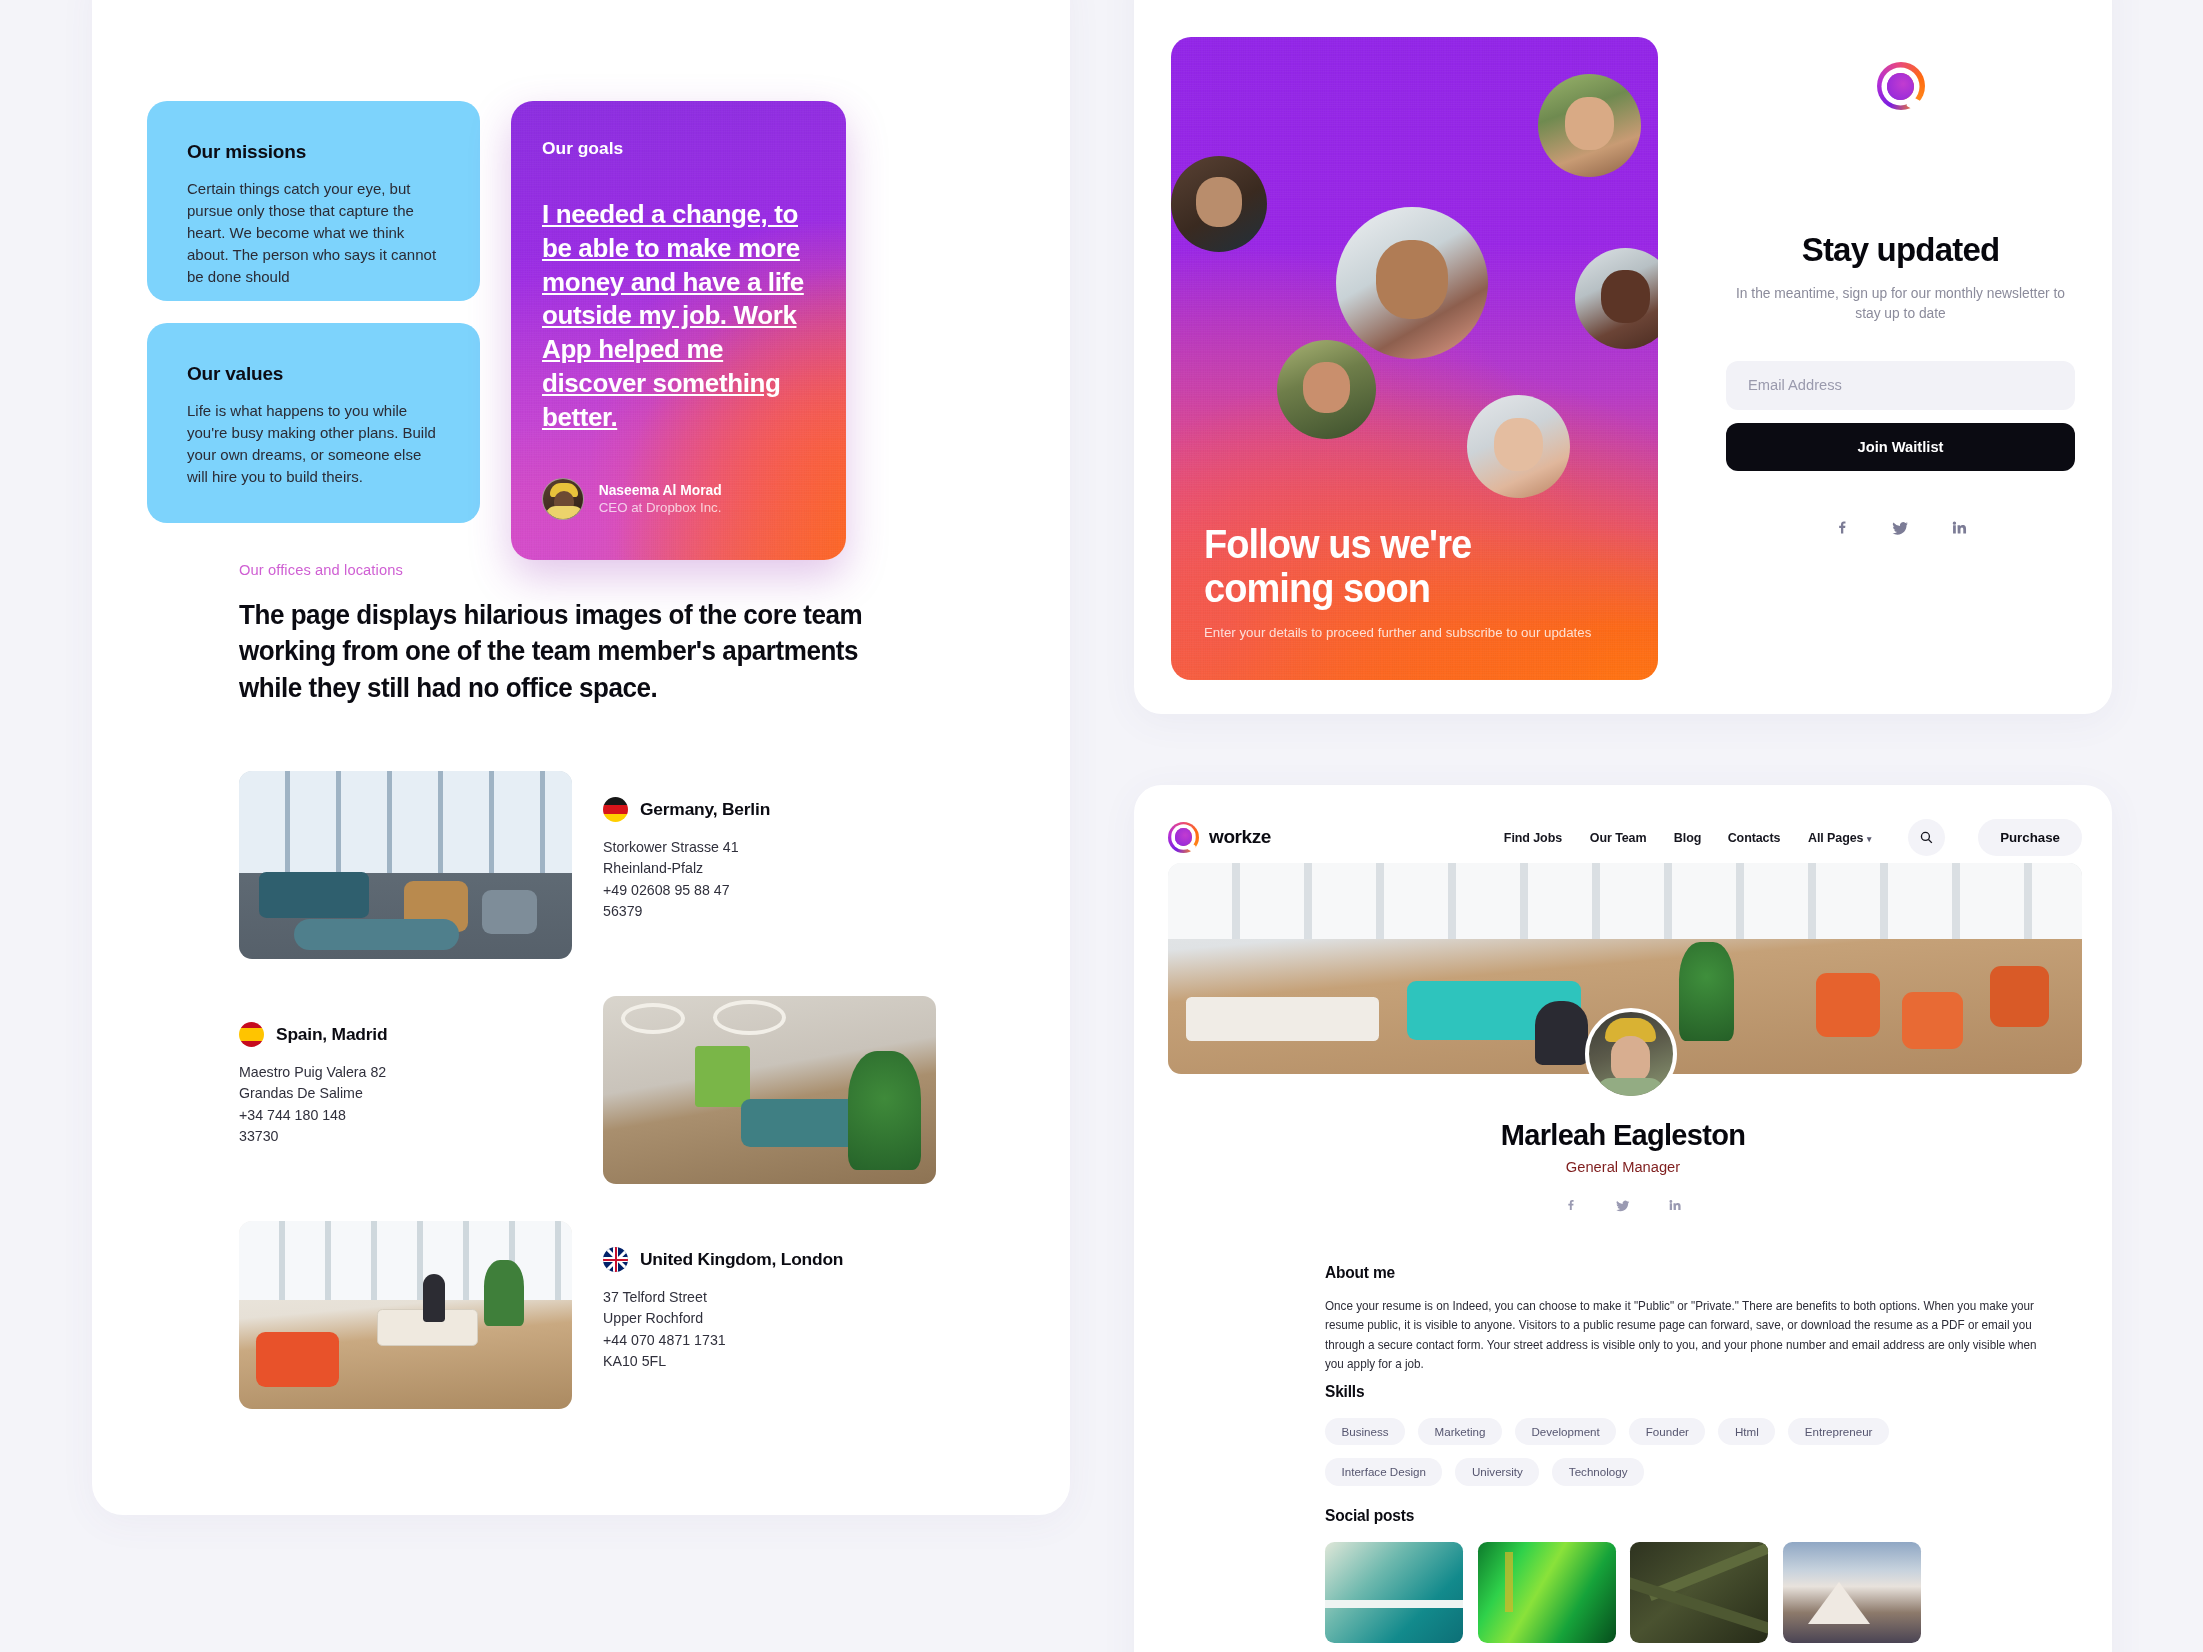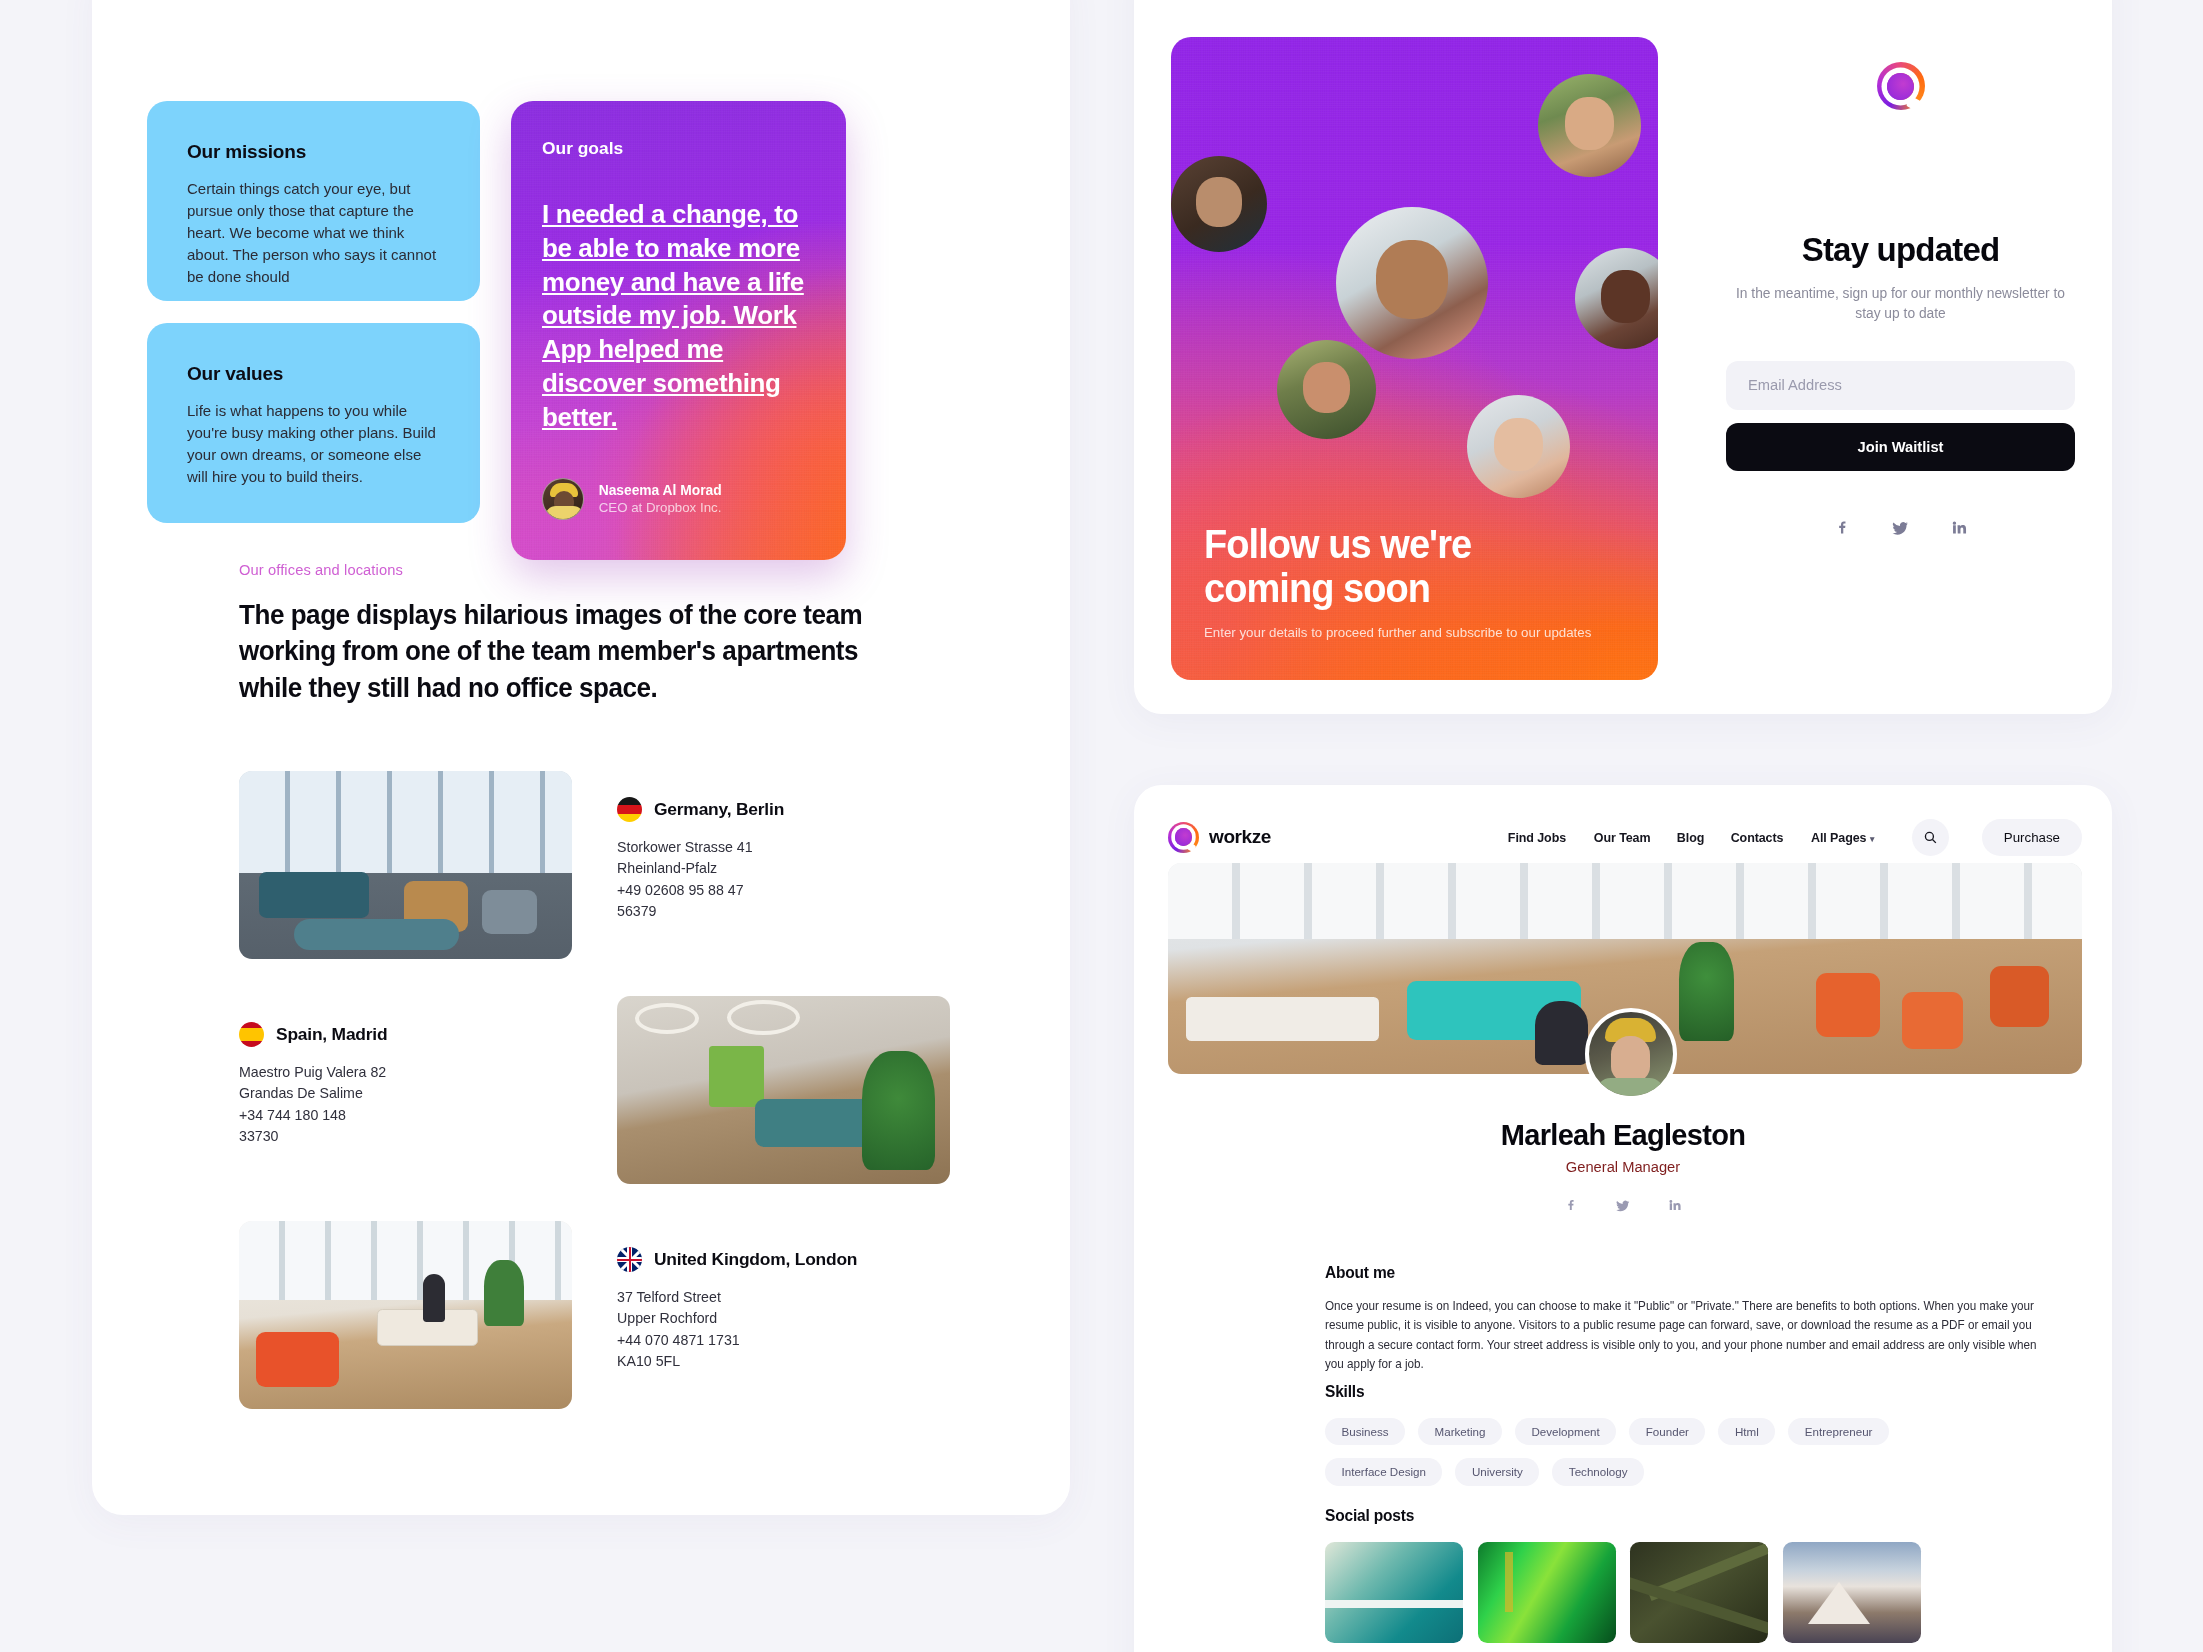--- a/index.html
+++ b/index.html
@@ -76,21 +76,21 @@
     font-size: 14.7px; color: #cf5fd3; letter-spacing: 0.1px;
   }
   .offices-title {
     position: absolute; left: 239px; top: 597px; width: 698px;
     font-size: 28px; line-height: 1.30; font-weight: bold;
     color: #0b0b12; letter-spacing: -0.5px;
     transform: scaleX(.93); transform-origin: left top;
   }
 
   .office-grid { position: absolute; left: 239px; top: 771px; width: 707px; }
-  .office-row { display: flex; gap: 45px; margin-bottom: 37px; }
+  .office-row { display: flex; gap: 31px; margin-bottom: 37px; }
   .office-img {
     width: 333px; height: 188px; border-radius: 13px; overflow: hidden;
     position: relative; flex: 0 0 333px;
   }
   .office-info { flex: 1; padding-top: 26px; }
   .office-info .head { display: flex; align-items: center; gap: 12px; margin-bottom: 14.7px; }
   .flagdot { width: 25px; height: 25px; border-radius: 50%; overflow: hidden; flex: 0 0 25px; position: relative; }
   .flag-de { background: linear-gradient(180deg,#171717 0 33%,#d7141a 33% 66%,#ffce00 66% 100%); }
   .flag-es { background: linear-gradient(180deg,#c60b1e 0 25%,#ffc400 25% 75%,#c60b1e 75% 100%); }
   .flag-gb { background: #012169; }
@@ -228,21 +228,21 @@
   .nav-links { margin-left: auto; display: flex; align-items: center; gap: 24px; }
   .nav-links a { font-size: 13.3px; font-weight: bold; color: #16161f; text-decoration: none;
      letter-spacing: -0.1px; transform: scaleX(.94); }
   .nav-caret { font-size: 9.2px; color: #5a5a70; margin-left: 3.7px; }
   .nav-search {
     width: 37px; height: 37px; border-radius: 50%; background: #f3f3f8;
     display: flex; align-items: center; justify-content: center; margin-left: 11px;
   }
   .nav-purchase {
     height: 37px; border-radius: 18.4px; background: #f3f3f8; padding: 0 22px; border: none;
-    font-size: 13.3px; font-weight: normal; color: #0d0d15; margin-left: 9.2px; cursor: pointer;
+    font-size: 13.3px; font-weight: bold; color: #0d0d15; margin-left: 9.2px; cursor: pointer;
     font-family: "Liberation Sans", sans-serif;
   }
 
   .cover {
     position: absolute; left: 1168px; top: 863px; width: 914px; height: 211px;
     border-radius: 13px; overflow: hidden;
     background: linear-gradient(175deg,#eceef0 0%,#dfe2e4 30%,#c5a178 48%,#b08a62 100%);
   }
   .cover .band { position:absolute; top:0; left:0; right:0; height: 36%;
     background: repeating-linear-gradient(90deg,#f7f8f9 0 64px,#dadfe3 64px 72px); }

